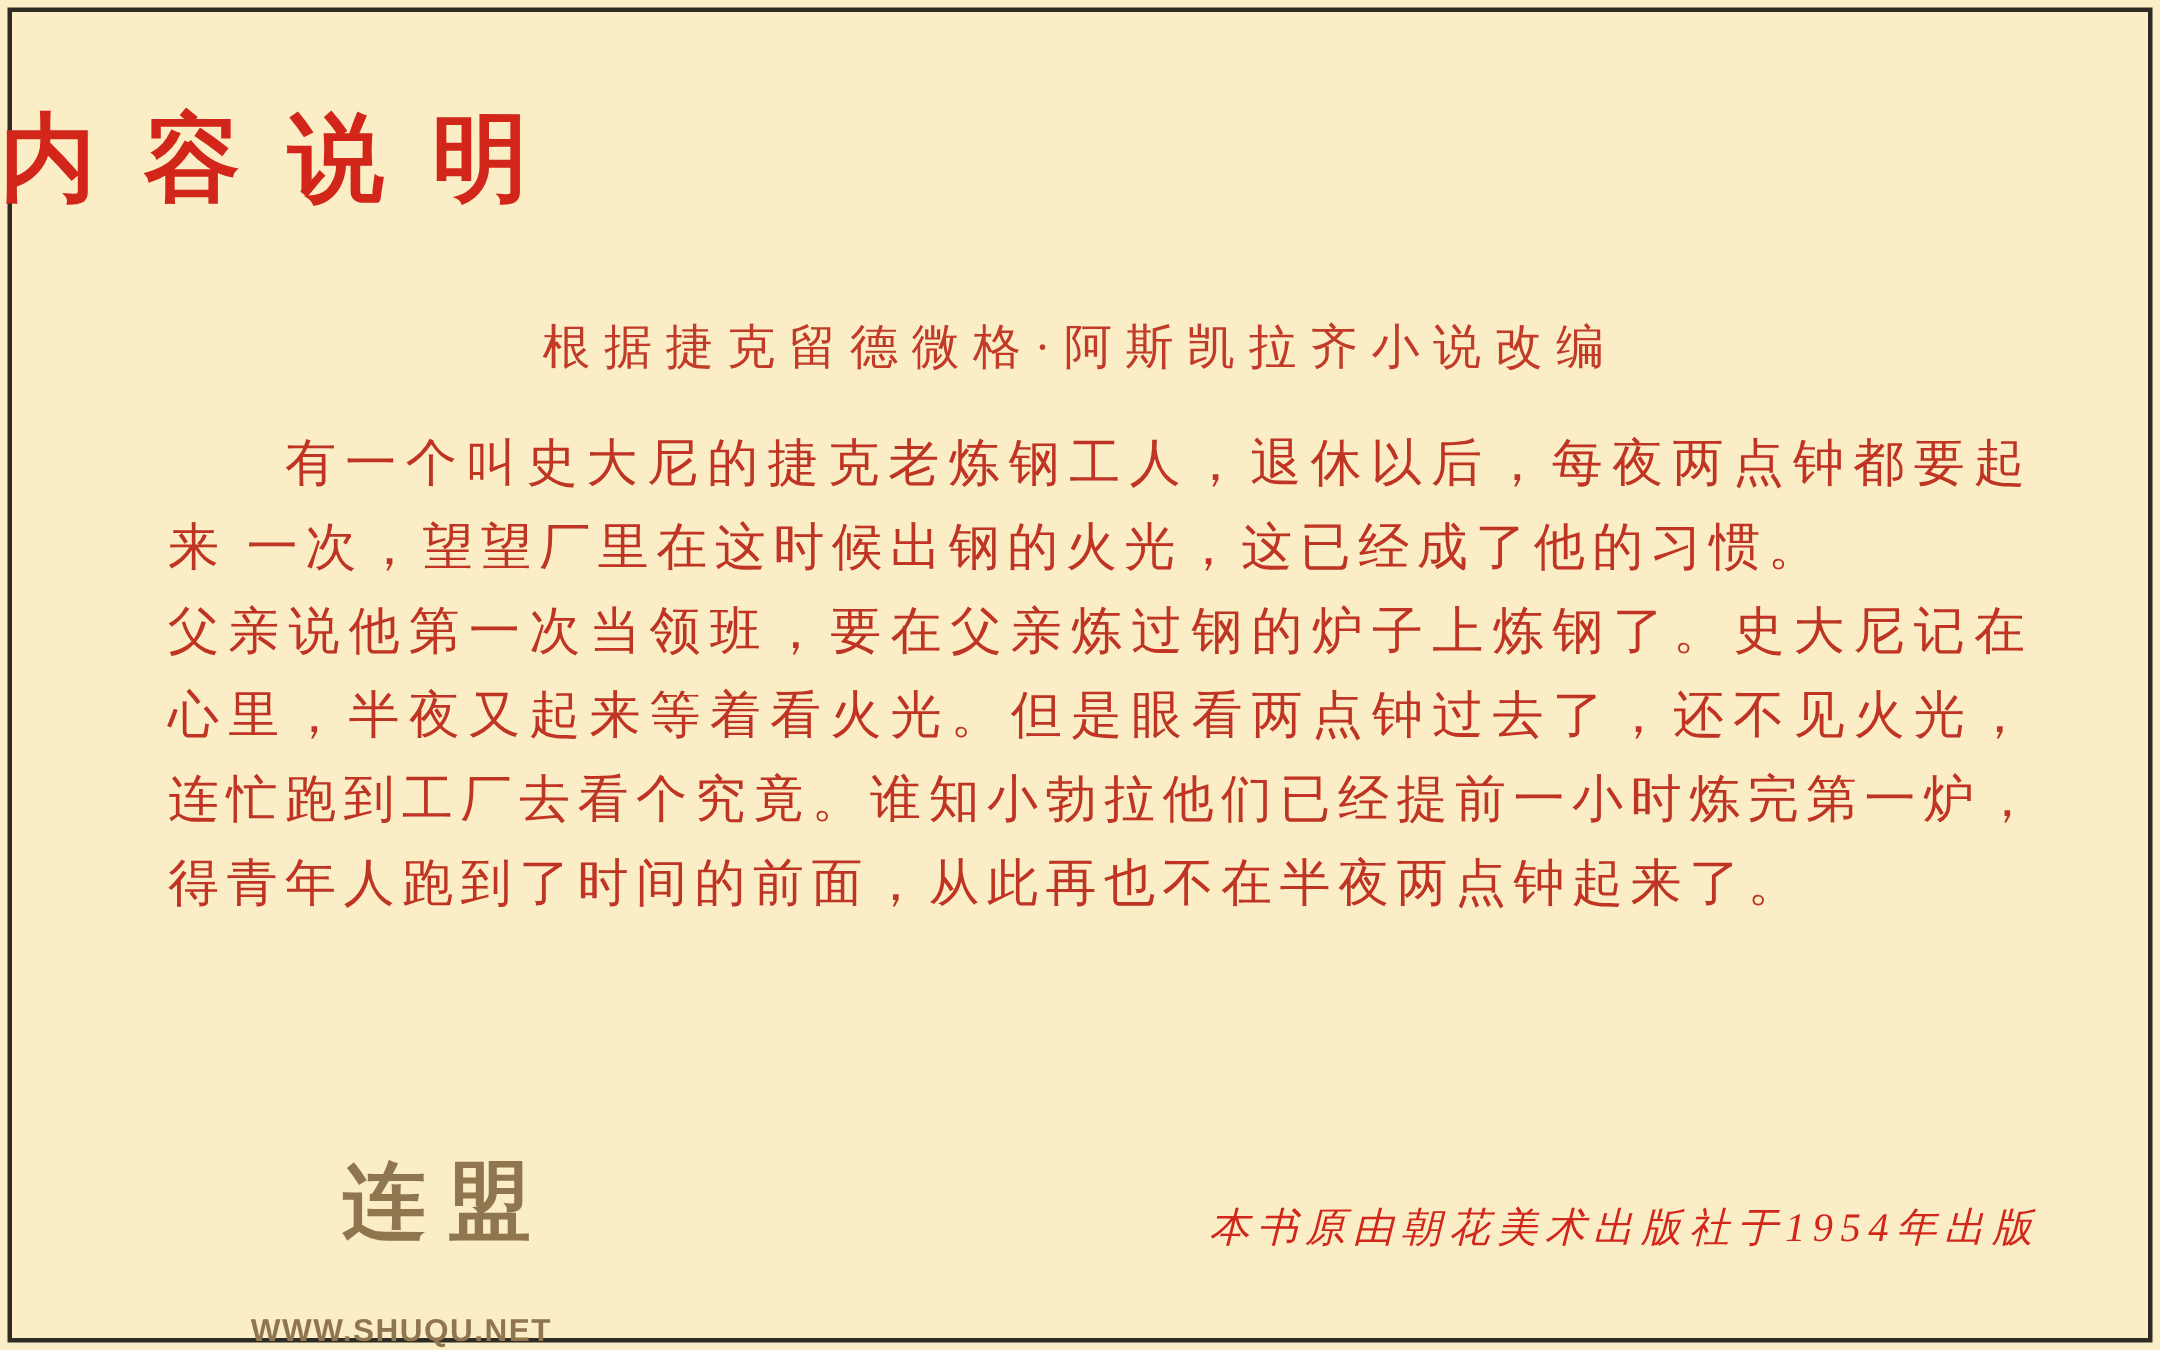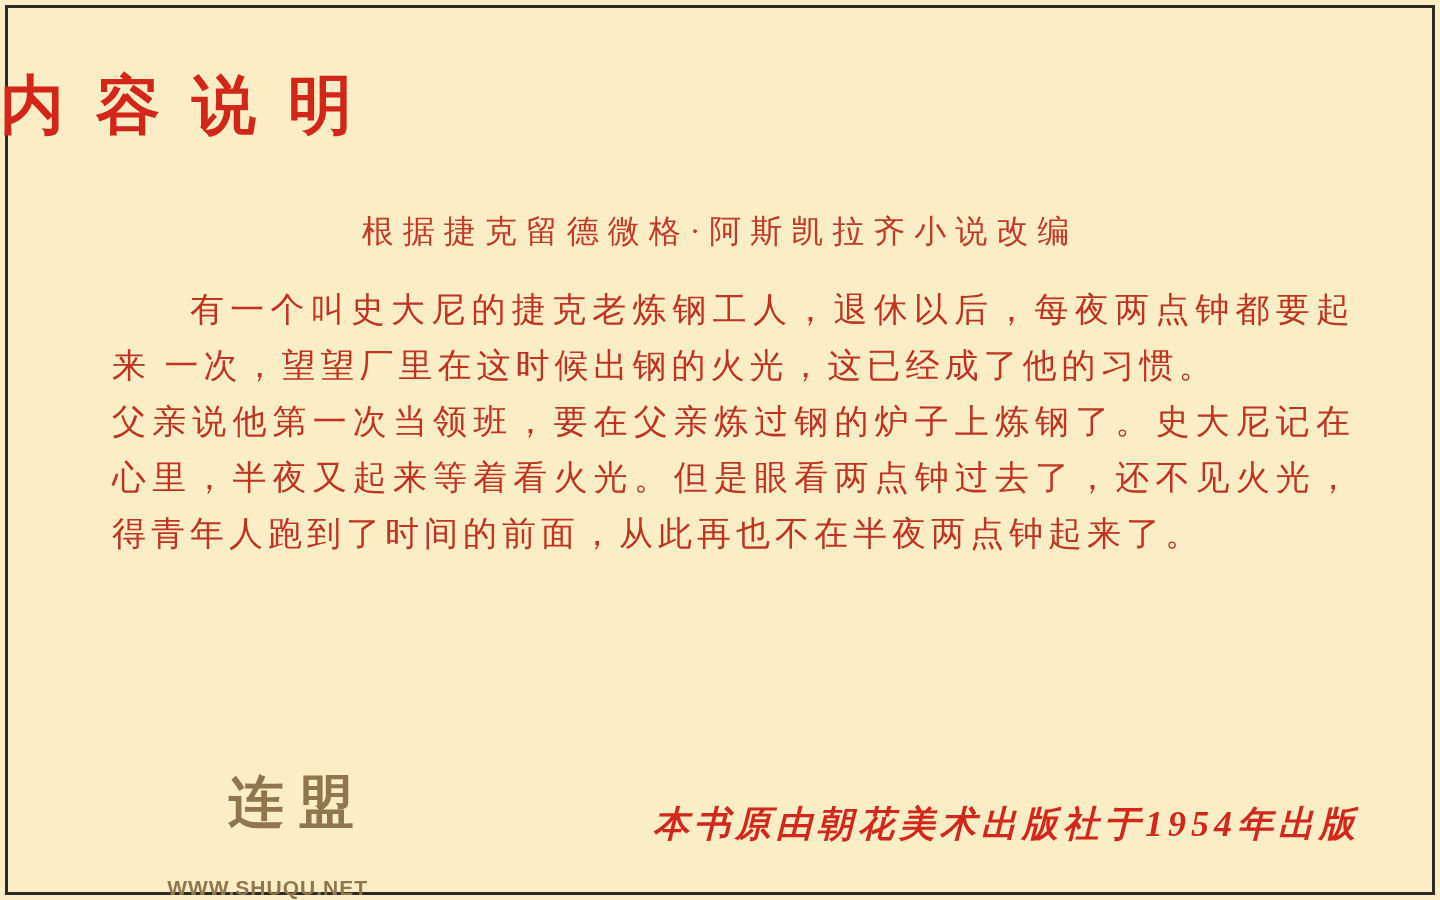--- a/index.html
+++ b/index.html
@@ -61,22 +61,22 @@
   .line.indent {
     text-indent: 78px;
   }
   .line.para-end {
     text-align-last: left;
   }
   .colophon {
     position: absolute;
     top: 800px;
     right: 80px;
-    font-size: 36px;
-    font-weight: bold;
+    font-size: 27px;
+    font-weight: normal;
     font-style: italic;
     letter-spacing: 5px;
     color: #D2281C;
   }
   .watermark {
     position: absolute;
     left: 56px;
     top: 772px;
     color: #8F764E;
   }
@@ -120,20 +120,21 @@
 
 <h1 class="title">内 容 说 明</h1>
 
 <div class="subtitle">根据捷克留德微格·阿斯凯拉齐小说改编</div>
 
 <div class="body-text">
   <div class="line indent">有一个叫史大尼的捷克老炼钢工人，退休以后，每夜两点钟都要起</div>
   <div class="line para-end">来 一次，望望厂里在这时候出钢的火光，这已经成了他的习惯。</div>
   <div class="line">父亲说他第一次当领班，要在父亲炼过钢的炉子上炼钢了。史大尼记在</div>
   <div class="line">心里，半夜又起来等着看火光。但是眼看两点钟过去了，还不见火光，</div>
+  <div class="line">连忙跑到工厂去看个究竟。谁知小勃拉他们已经提前一小时炼完第一炉，</div>
   <div class="line para-end">得青年人跑到了时间的前面，从此再也不在半夜两点钟起来了。</div>
 </div>
 
 <div class="colophon">本书原由朝花美术出版社于1954年出版</div>
 
 <div class="watermark">
   <div class="wm-top">
     <span class="wm-logo">连盟</span>
     <span class="wm-url">WWW.SHUQU.NET</span>
   </div>

